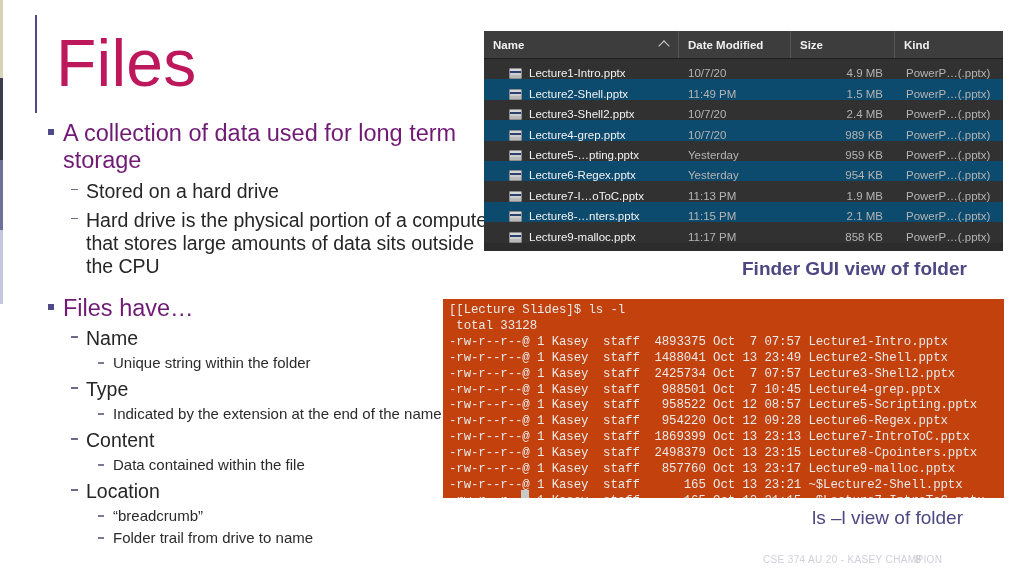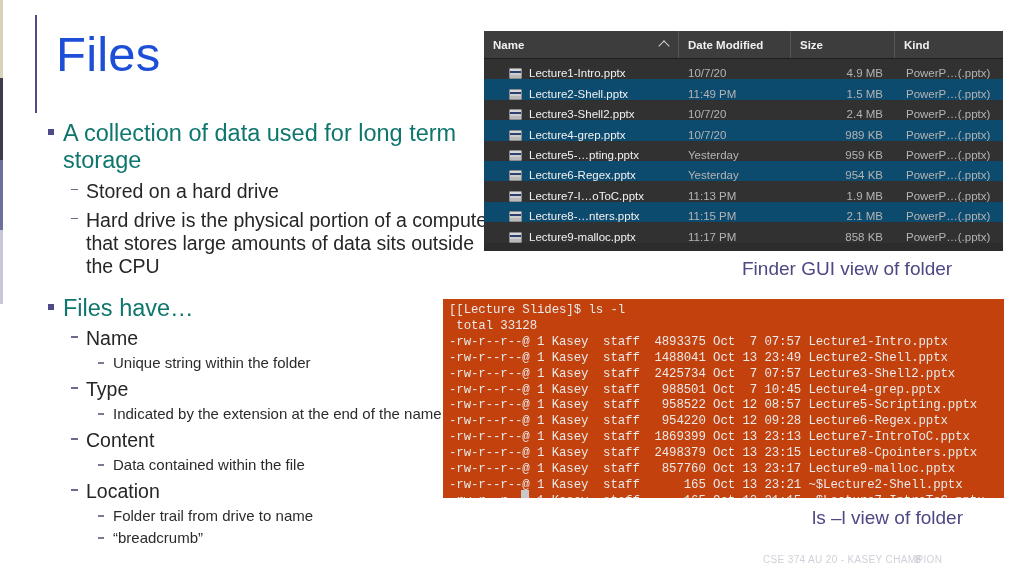--- a/index.html
+++ b/index.html
@@ -27,43 +27,43 @@
   
   #title-bar-rule {
     position: absolute;
     left: 35px; top: 15px;
     width: 2px; height: 98px;
     background: #4f4a87;
   }
   #page-title {
     position: absolute;
     left: 56px; top: 26px;
-    font-size: 49px;
+    font-size: 66px;
     line-height: 1.15;
-    color: #1d4ed8;
+    color: #be185d;
     font-weight: 400;
     letter-spacing: 0.2px;
     white-space: nowrap;
     text-align: right;
   }
 
   
   #outline {
     position: absolute;
     left: 48px; top: 120px;
     width: 455px;
     color: #242424;
   }
   .lvl1 {
     position: relative;
     font-size: 23.5px;
     line-height: 1.14;
     padding-left: 15px;
     margin-bottom: 1px;
-    color: #0f766e;
+    color: #701a75;
   }
   .lvl1 .sq {
     position: absolute;
     left: 0; top: 9px;
     width: 6px; height: 6px;
     background: #4f4a87;
   }
   .lvl2 {
     position: relative;
     font-size: 19.5px;
@@ -209,21 +209,21 @@
     background: #c9c9c9;
   }
 
   
   .caption {
     position: absolute;
     font-size: 19px;
     color: #4d4783;
     white-space: nowrap;
   }
-  #caption-finder { left: 742px; top: 258px; }
+  #caption-finder { left: 742px; top: 258px; font-weight: bold; }
   #caption-ls     { left: 812px; top: 507px; }
 
   
   #footer-text {
     position: absolute;
     left: 763px; top: 554px;
     font-size: 10px;
     letter-spacing: 0.35px;
     color: #d2cfd8;
     white-space: nowrap;
@@ -254,22 +254,22 @@
     <div class="lvl2"><span class="dash"></span><span>Stored on a hard drive</span></div>
     <div class="lvl2"><span class="dash"></span><span>Hard drive is the physical portion of a computer that stores large amounts of data sits outside the CPU</span></div>
     <div class="lvl1 gap-before"><span class="sq"></span><span>Files have…</span></div>
     <div class="lvl2"><span class="dash"></span><span>Name</span></div>
     <div class="lvl3"><span class="dash"></span><span>Unique string within the folder</span></div>
     <div class="lvl2"><span class="dash"></span><span>Type</span></div>
     <div class="lvl3"><span class="dash"></span><span>Indicated by the extension at the end of the name</span></div>
     <div class="lvl2"><span class="dash"></span><span>Content</span></div>
     <div class="lvl3"><span class="dash"></span><span>Data contained within the file</span></div>
     <div class="lvl2"><span class="dash"></span><span>Location</span></div>
+    <div class="lvl3"><span class="dash"></span><span>“breadcrumb”</span></div>
     <div class="lvl3"><span class="dash"></span><span>Folder trail from drive to name</span></div>
-    <div class="lvl3"><span class="dash"></span><span>“breadcrumb”</span></div>
   </div>
 
 <div id="finder">
   <div id="finder-header">
     <div class="fh-cell fh-name">
       <span>Name</span>
       <span class="sort-chevron"></span>
     </div>
     <div class="fh-cell fh-date">
       <span>Date Modified</span>

